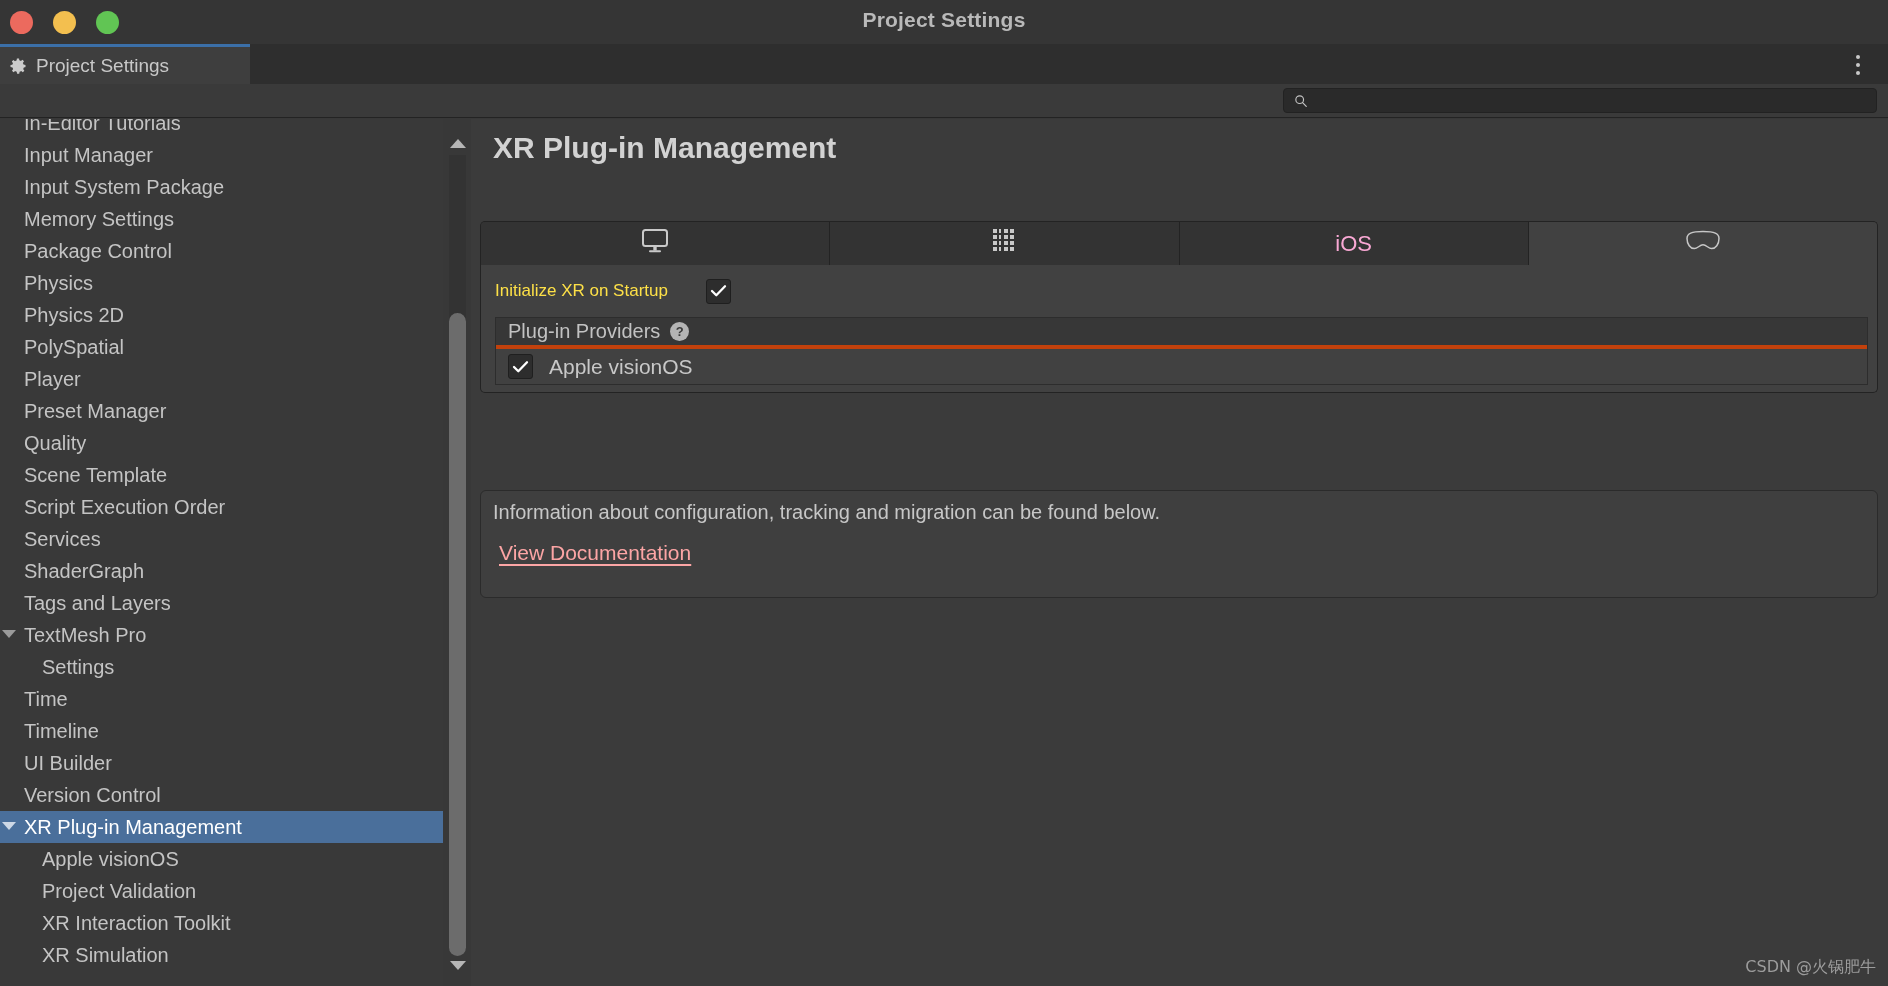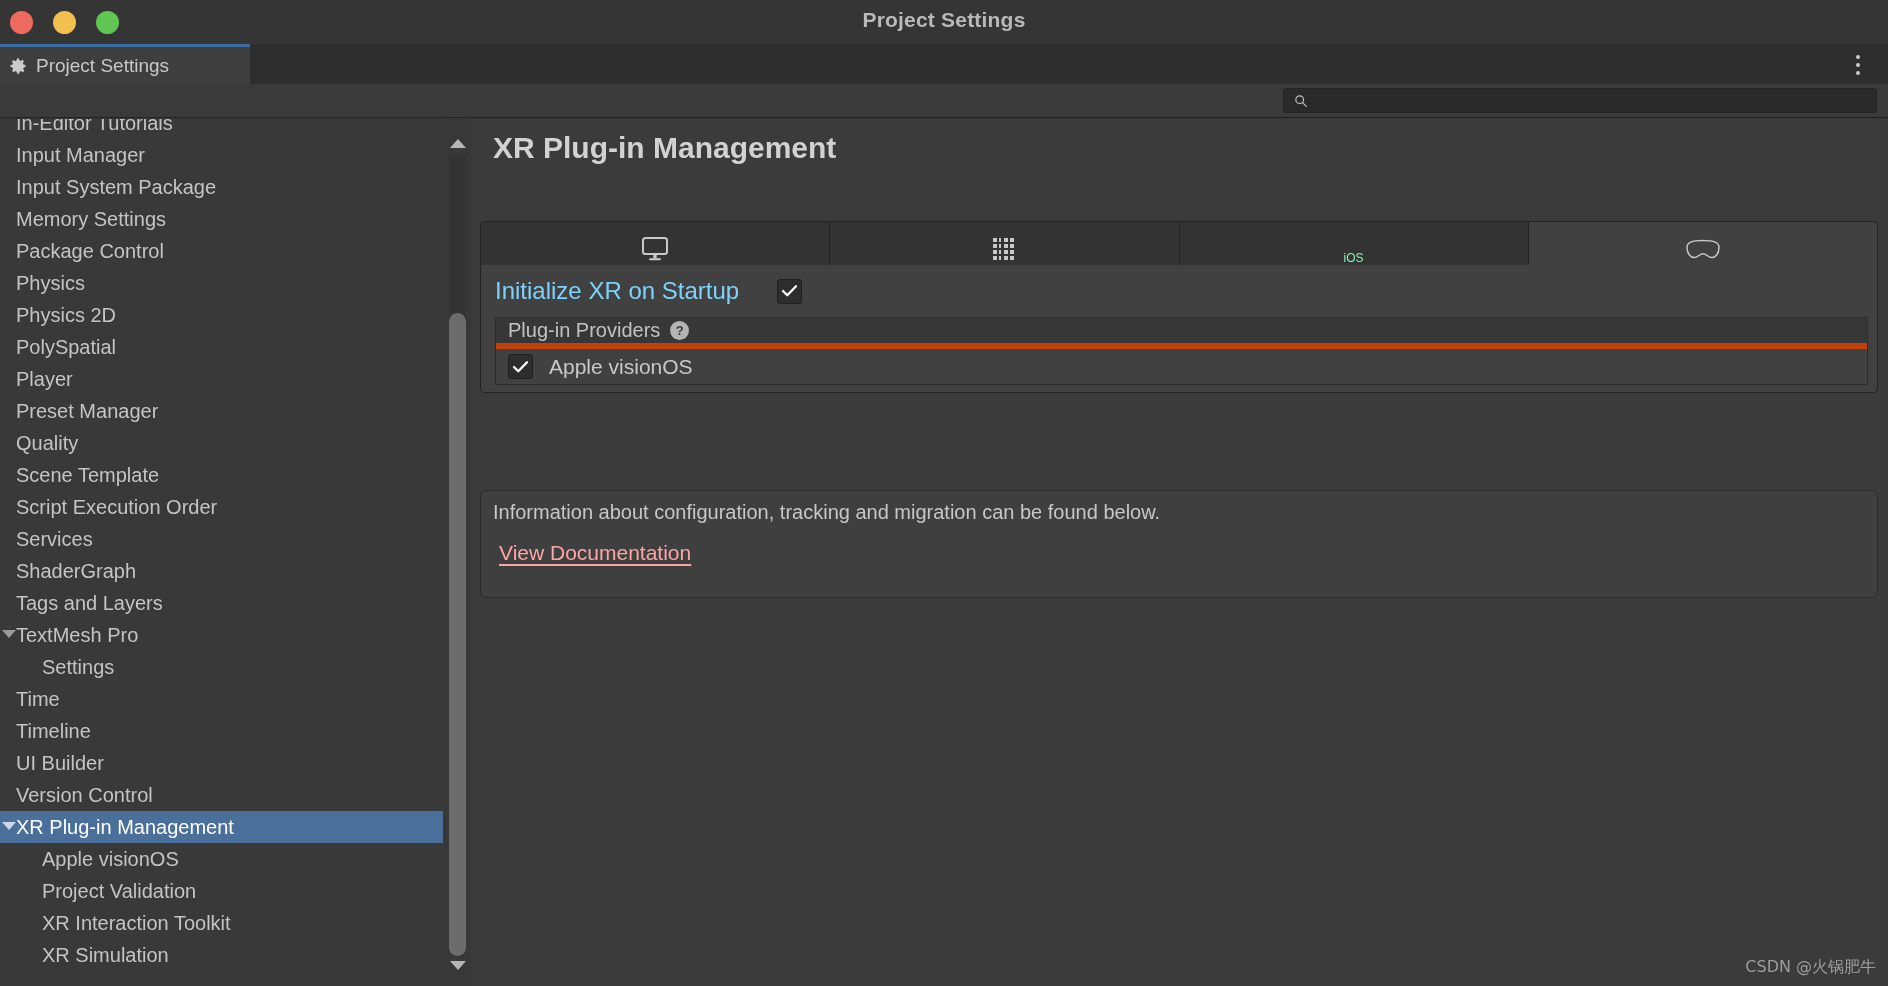--- a/index.html
+++ b/index.html
@@ -75,21 +75,21 @@
     color: #c4c4c4; font-size: 20px; white-space: nowrap;
   }
   .tree-row.selected { background: #4a6f9b; color: #ffffff; }
   .tree-row .twisty {
     position: absolute; left: 2px; top: 11px;
     width: 0; height: 0;
     border-left: 7px solid transparent; border-right: 7px solid transparent;
     border-top: 8px solid #9a9a9a;
   }
   .tree-row.selected .twisty { border-top-color: #cdd8e6; }
-  .tree-row .txt { padding-left: 16px; }
+  .tree-row .txt { padding-left: 24px; }
   .tree-row.indent .txt { padding-left: 42px; }
 
   .sb-scroll {
     position: absolute; left: 443px; top: 119px; width: 28px; height: 867px;
     background: #383838;
   }
   .sb-arrow {
     position: absolute; left: 7px; width: 0; height: 0;
     border-left: 8px solid transparent; border-right: 8px solid transparent;
   }
@@ -116,51 +116,51 @@
 
   
   .plat-tabs {
     position: absolute; left: 9px; top: 102px; width: 1398px; height: 44px;
     display: flex;
     border: 1px solid #232323; border-bottom: 0;
     border-top-left-radius: 5px; border-top-right-radius: 5px;
     overflow: hidden; background: #333333;
   }
   .plat-tab {
-    flex: 1 1 0; display: flex; align-items: flex-end; justify-content: center;
+    flex: 1 1 0; display: flex; align-items: center; justify-content: center;
     background: #333333; border-right: 1px solid #232323;
-    color: #86efac; font-size: 12px;
+    color: #f9a8d4; font-size: 22px;
   }
   .plat-tab:last-child { border-right: 0; }
   .plat-tab.active { background: #414141; }
 
   
   .xr-panel {
     position: absolute; left: 9px; top: 146px; width: 1398px; height: 128px;
     background: #414141; border: 1px solid #232323; border-top: 0;
     border-bottom-left-radius: 5px; border-bottom-right-radius: 5px;
   }
   .init-row {
     position: absolute; left: 14px; top: 9px; height: 34px;
     display: flex; align-items: center; gap: 38px;
   }
-  .init-row .lbl { color: #7dd3fc; font-size: 24px; }
+  .init-row .lbl { color: #fde047; font-size: 17px; }
   .checkbox {
     width: 25px; height: 25px; background: #2d2d2d;
     border: 1px solid #1f1f1f; border-radius: 3px;
     display: flex; align-items: center; justify-content: center; flex: 0 0 auto;
   }
   .checkbox svg { display: block; }
 
   .providers {
     position: absolute; left: 14px; top: 52px; width: 1373px; height: 68px;
     border: 1px solid #2d2d2d; background: #3f3f3f;
   }
   .providers-header {
-    height: 31px; background: #373737; border-bottom: 6px solid #c2410c;
+    height: 31px; background: #373737; border-bottom: 4px solid #c2410c;
     display: flex; align-items: center; padding-left: 12px; gap: 10px;
   }
   .providers-header .hdr { color: #c2c2c2; font-size: 20px; }
   .help-icon {
     width: 19px; height: 19px; border-radius: 50%; background: #b4b4b4;
     color: #3b3b3b; font-size: 13px; font-weight: bold;
     display: flex; align-items: center; justify-content: center;
   }
   .provider-row {
     height: 35px; display: flex; align-items: center; gap: 16px; padding-left: 12px;

